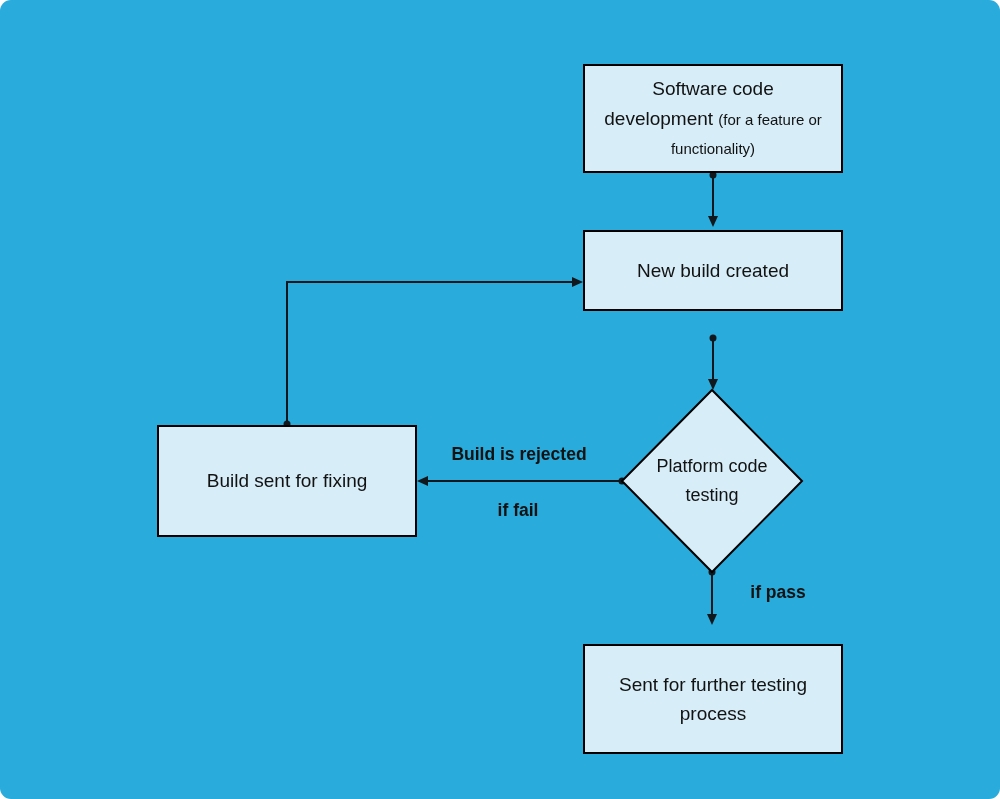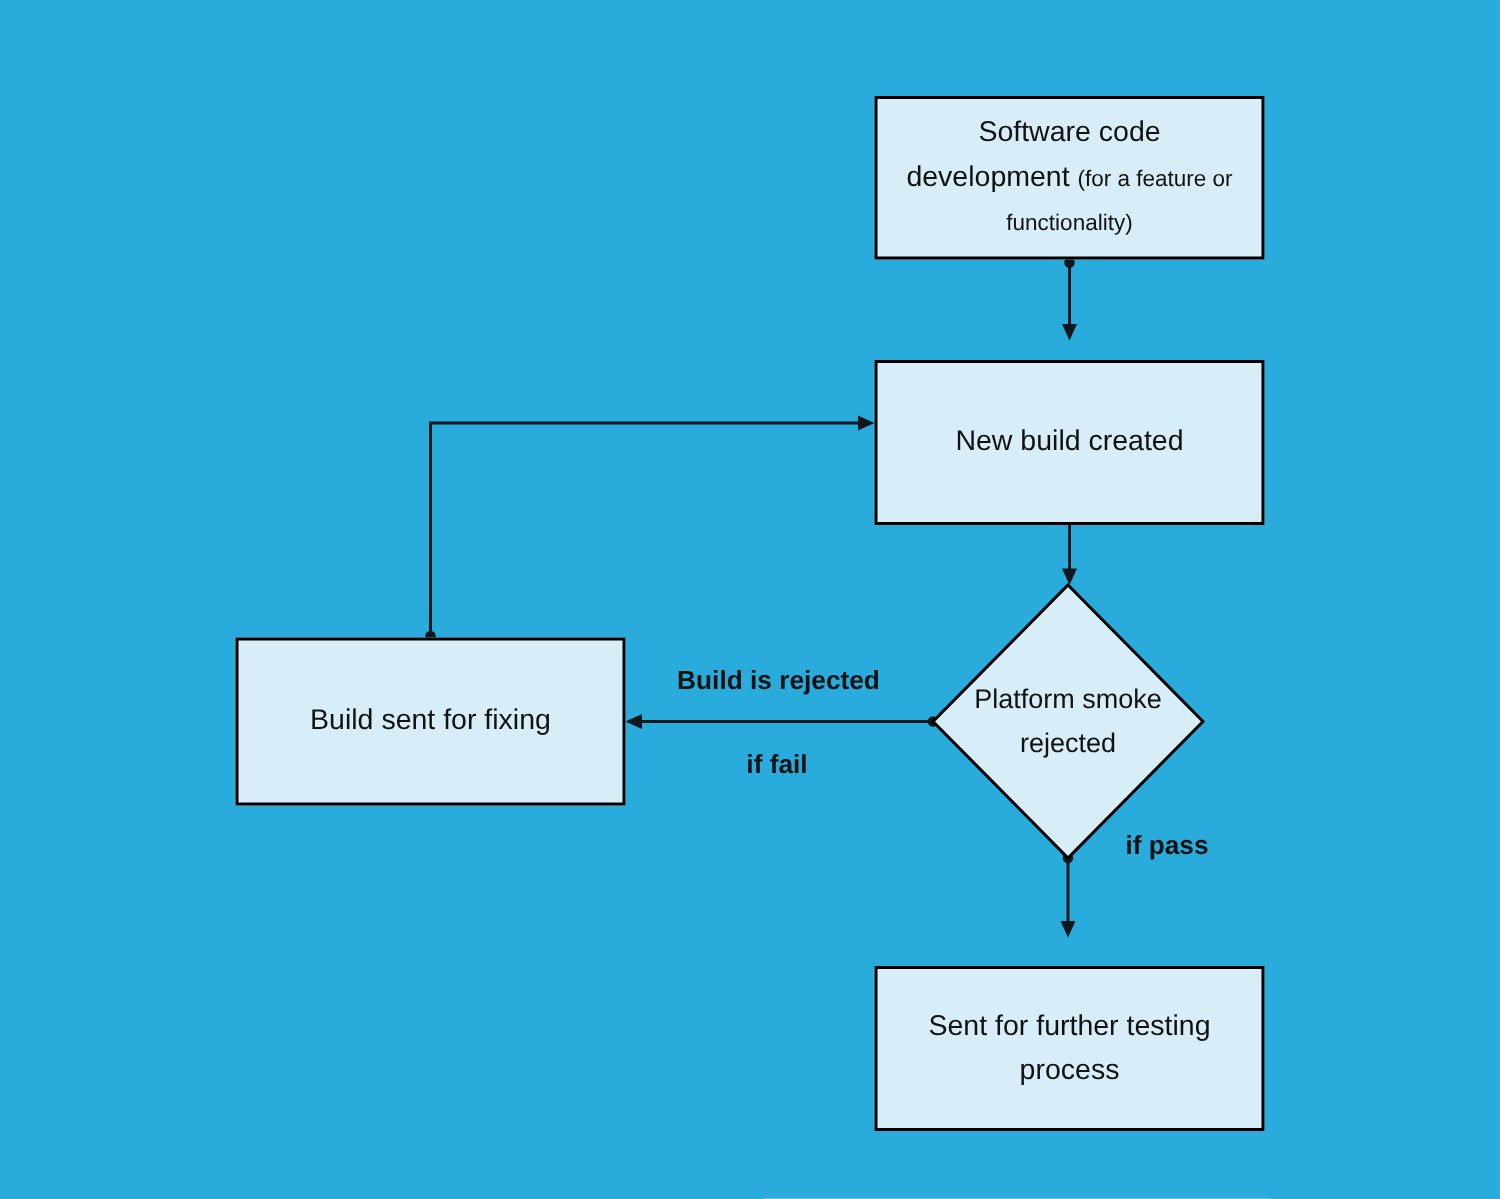--- a/index.html
+++ b/index.html
@@ -13,20 +13,21 @@
   body{
     font-family:"Liberation Sans","DejaVu Sans",sans-serif;
     background:#fff;
   }
   .canvas{
     position:relative;
     width:1000px;
     height:799px;
     background:var(--background);
     overflow:hidden;
+    border-radius:11px;
   }
   .edges-svg{
     position:absolute;
     left:0;top:0;width:1000px;height:799px;
   }
   .edge-line{
     stroke:var(--line);
     stroke-width:2;
     fill:none;
   }
@@ -120,33 +121,33 @@
     <polygon class="diamond-shape" points="712,390 802,481 712,572 622,481"></polygon>
   </svg>
 
   <div class="node" style="left:583px;top:64px;width:260px;height:109px;">
     <div>
       <span>Software code development</span>
       <span class="node-label-note">(for a feature or functionality)</span>
     </div>
   </div>
 
-  <div class="node" style="left:583px;top:240px;width:260px;height:110px;">
+  <div class="node" style="left:583px;top:230px;width:260px;height:81px;">
     <span>New build created</span>
   </div>
 
   <div class="diamond-text" style="left:647px;top:428px;width:130px;height:106px;">
-    <span>Platform smoke rejected</span>
+    <span>Platform code testing</span>
   </div>
 
   <div class="node" style="left:157px;top:425px;width:260px;height:112px;align-items:center;">
     <span>Build sent for fixing</span>
   </div>
 
   <div class="node" style="left:583px;top:625px;width:260px;height:110px;margin-top:19px;">
     <span>Sent for further testing process</span>
   </div>
 
   <div class="edge-label" style="left:519px;top:454px;">Build is rejected</div>
   <div class="edge-label" style="left:518px;top:510px;text-align:right;">if fail</div>
-  <div class="edge-label" style="left:778px;top:564px;">if pass</div>
+  <div class="edge-label" style="left:778px;top:592px;">if pass</div>
 
 </div>
 
 </body></html>

